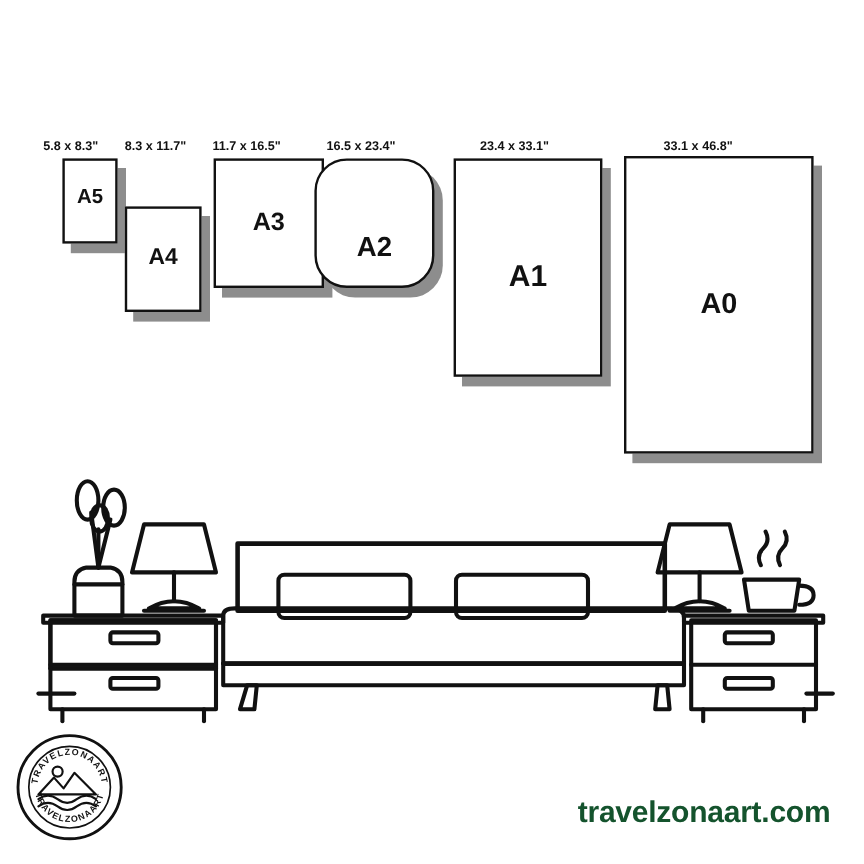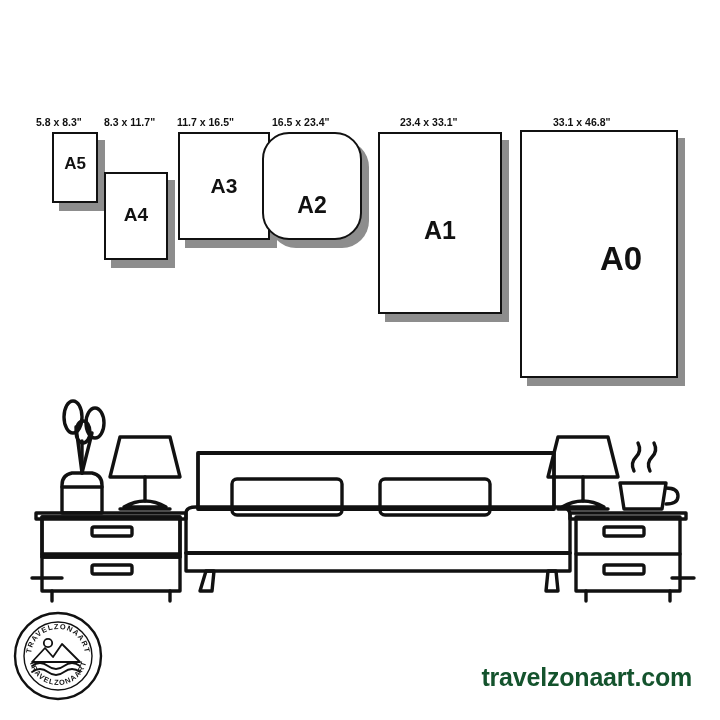--- a/index.html
+++ b/index.html
@@ -131,21 +131,21 @@
     <div class="size-item">
       <div class="size-label" style="left:400px; top:8px;">23.4 x 33.1"</div>
       <div class="frame" style="left:378px; top:24px; width:124px; height:182px;">
         <span style="top:82px; font-size:25px;text-align:center;">A1</span>
       </div>
     </div>
 
     <div class="size-item">
       <div class="size-label" style="left:553px; top:8px;">33.1 x 46.8"</div>
       <div class="frame" style="left:520px; top:22px; width:158px; height:248px;">
-        <span style="top:108px; font-size:33px;padding-left:22px;">A0</span>
+        <span style="top:108px; font-size:24px;">A0</span>
       </div>
     </div>
 
   </div>
 
   <div class="scene">
     <svg width="720" height="230" viewBox="0 0 720 230" xmlns="http://www.w3.org/2000/svg">
       <g fill="none" stroke="#111111" stroke-width="3.4" stroke-linecap="round" stroke-linejoin="round">
 
         <line x1="32" y1="203" x2="62" y2="203"></line>

